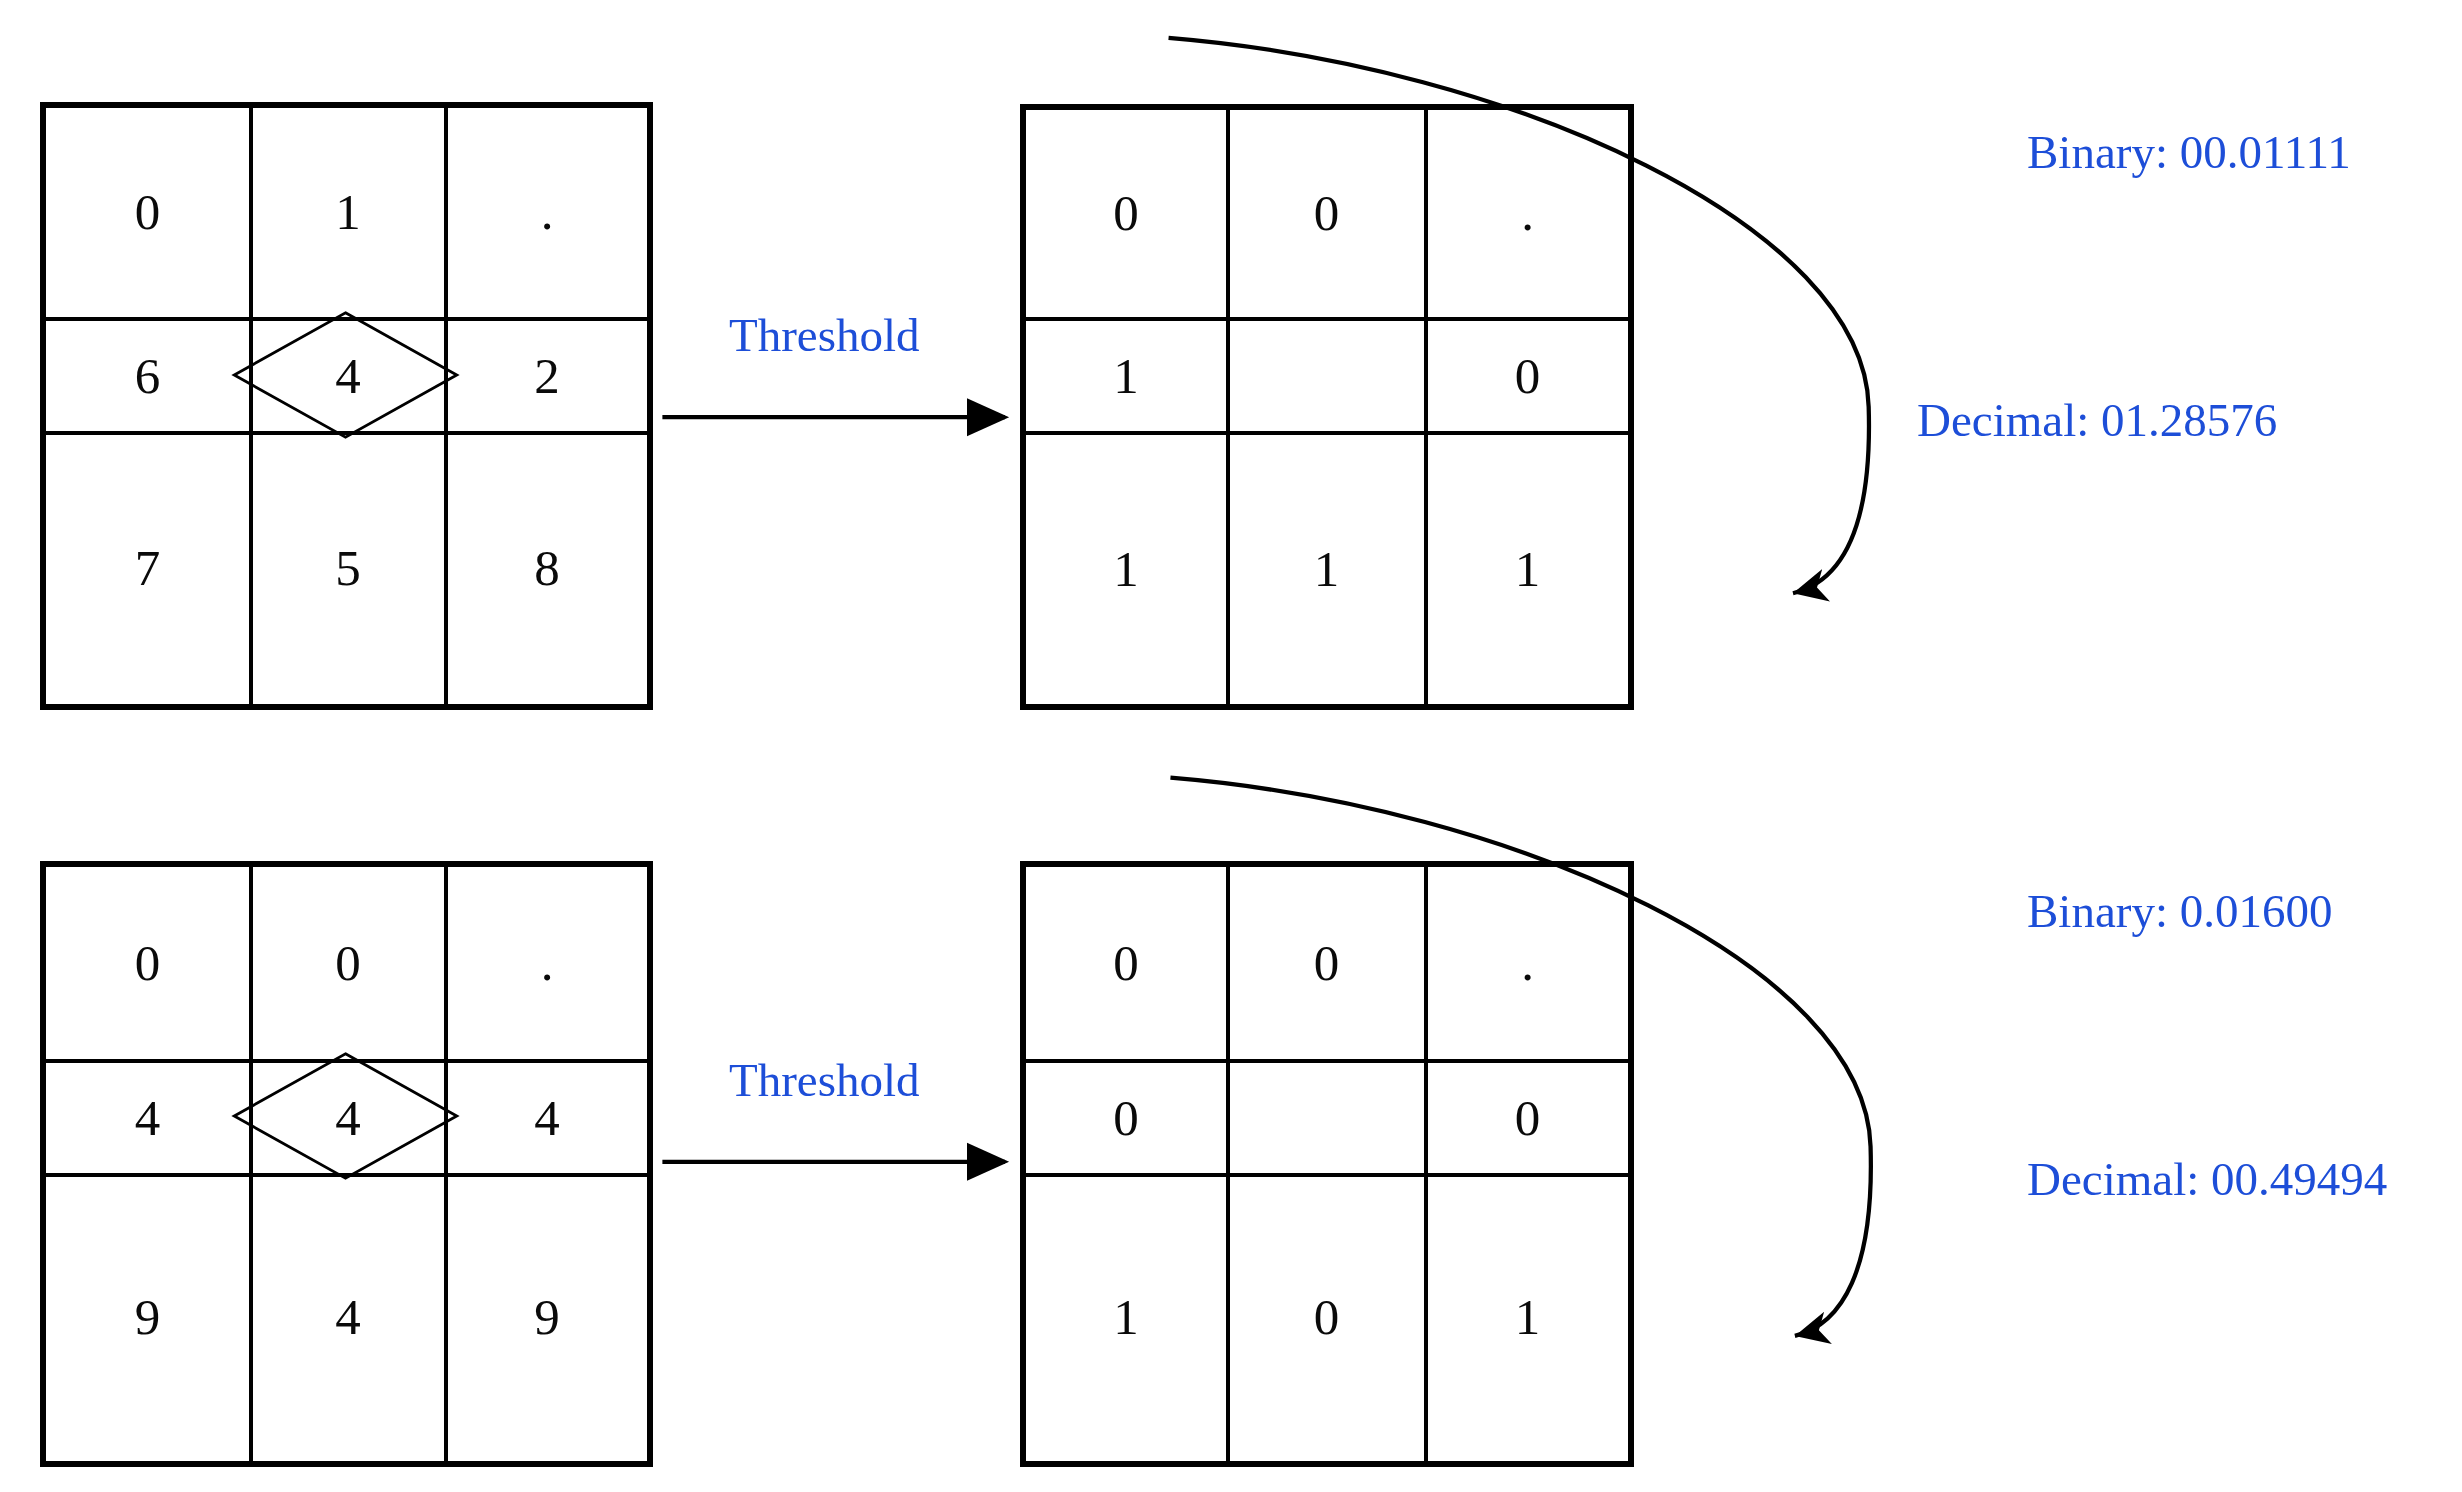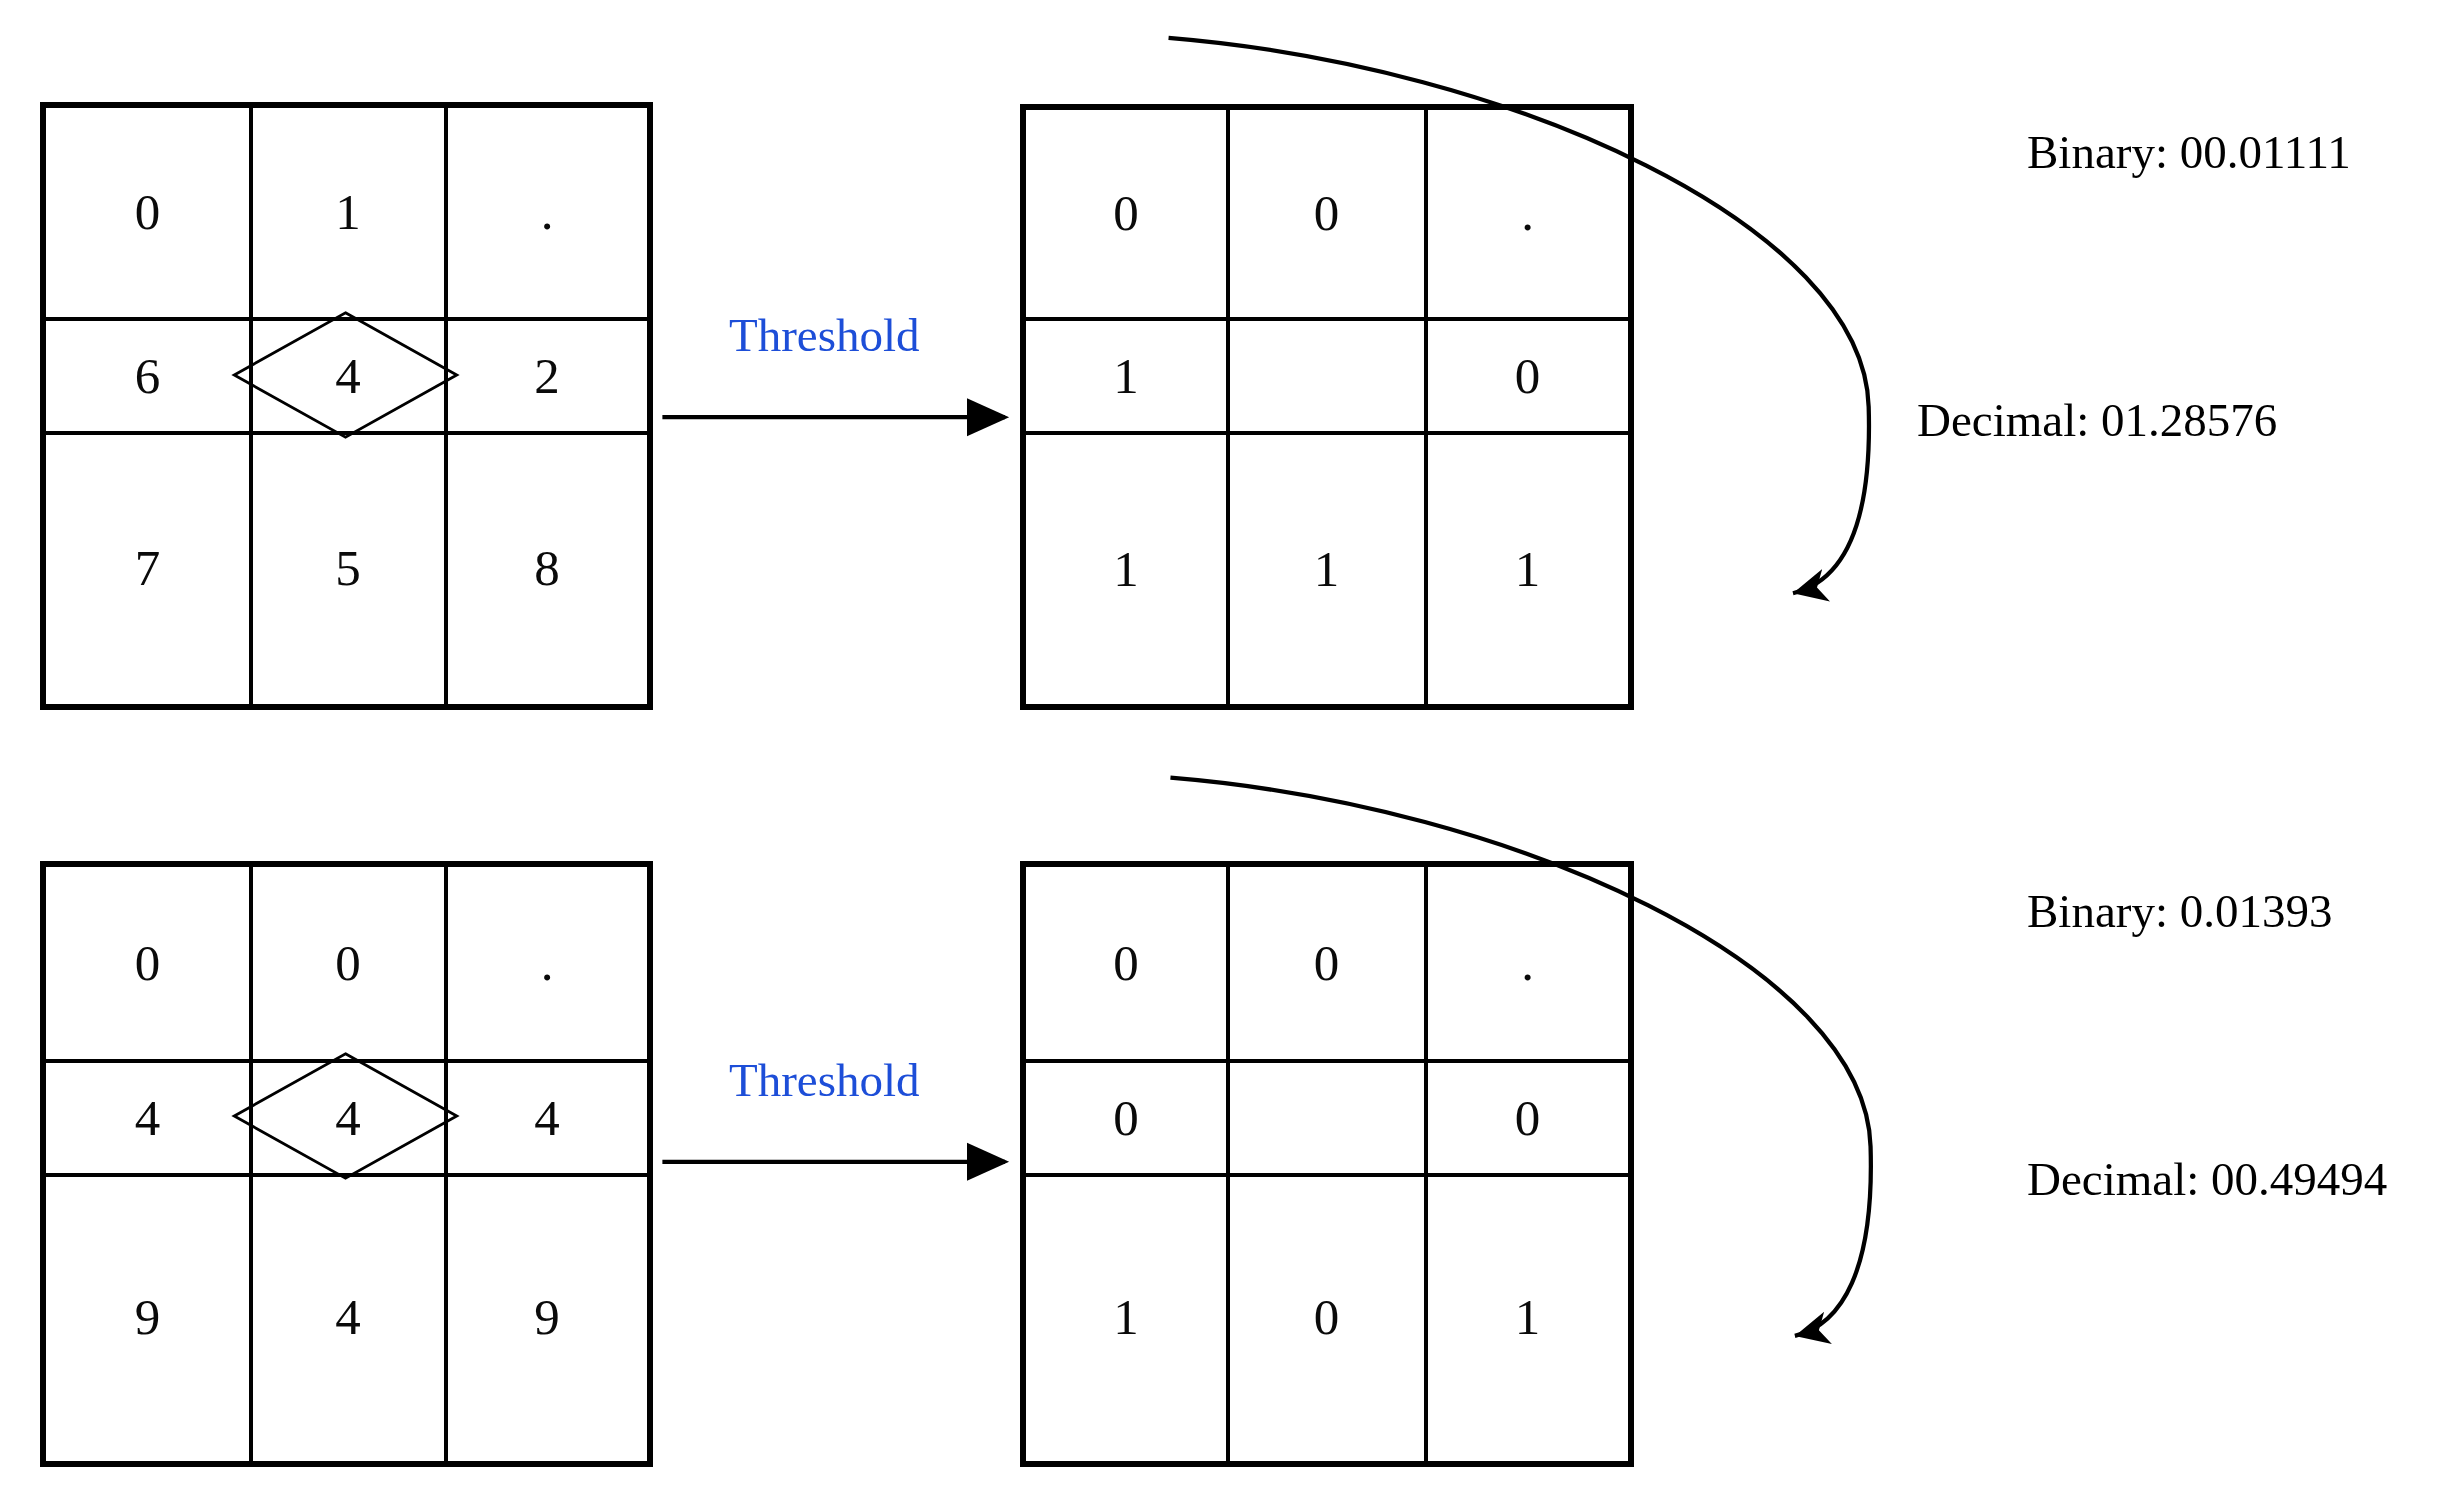--- a/index.html
+++ b/index.html
@@ -56,21 +56,21 @@
   .threshold-label {
     position: absolute;
     font-size: 47px;
     color: #1d4ed8;
     white-space: nowrap;
     font-family: "Liberation Serif", "DejaVu Serif", serif;
   }
   .side-label {
     position: absolute;
     font-size: 47px;
-    color: #000000;
+    color: #1d4ed8;
     white-space: nowrap;
     font-family: "Liberation Serif", "DejaVu Serif", serif;
   }
   .svg-layer {
     position: absolute;
     left: 0;
     top: 0;
     width: 2462px;
     height: 1492px;
     pointer-events: none;
@@ -165,21 +165,21 @@
 
     <div class="cell" style="left:0px; top:196px; width:200px; height:110px;">0</div>
     <div class="cell" style="left:203px; top:196px; width:195px; height:110px;"></div>
     <div class="cell" style="left:402px; top:196px; width:199px; height:110px;">0</div>
 
     <div class="cell" style="left:0px; top:309px; width:200px; height:283px;">1</div>
     <div class="cell" style="left:203px; top:309px; width:195px; height:283px;">0</div>
     <div class="cell" style="left:402px; top:309px; width:199px; height:283px;">1</div>
   </div>
 
-  <div class="side-label" style="left:2027px; top:884px;">Binary: 0.01393</div>
+  <div class="side-label" style="left:2027px; top:884px;">Binary: 0.01600</div>
   <div class="side-label" style="left:2027px; top:1152px;">Decimal: 00.49494</div>
 
   <svg class="svg-layer" viewBox="0 0 2602 1577">
     <defs>
       <marker id="ah-right" markerWidth="11" markerHeight="11" refX="9" refY="5.5" orient="auto" markerUnits="strokeWidth">
         <path d="M0,1 L10,5.5 L0,10 z" fill="#000000"></path>
       </marker>
       <marker id="ah-curve" markerWidth="9" markerHeight="9" refX="8" refY="4.5" orient="auto" markerUnits="strokeWidth">
         <path d="M0,0.6 L8,4.5 L0,8.4 L2.2,4.5 z" fill="#000000"></path>
       </marker>

